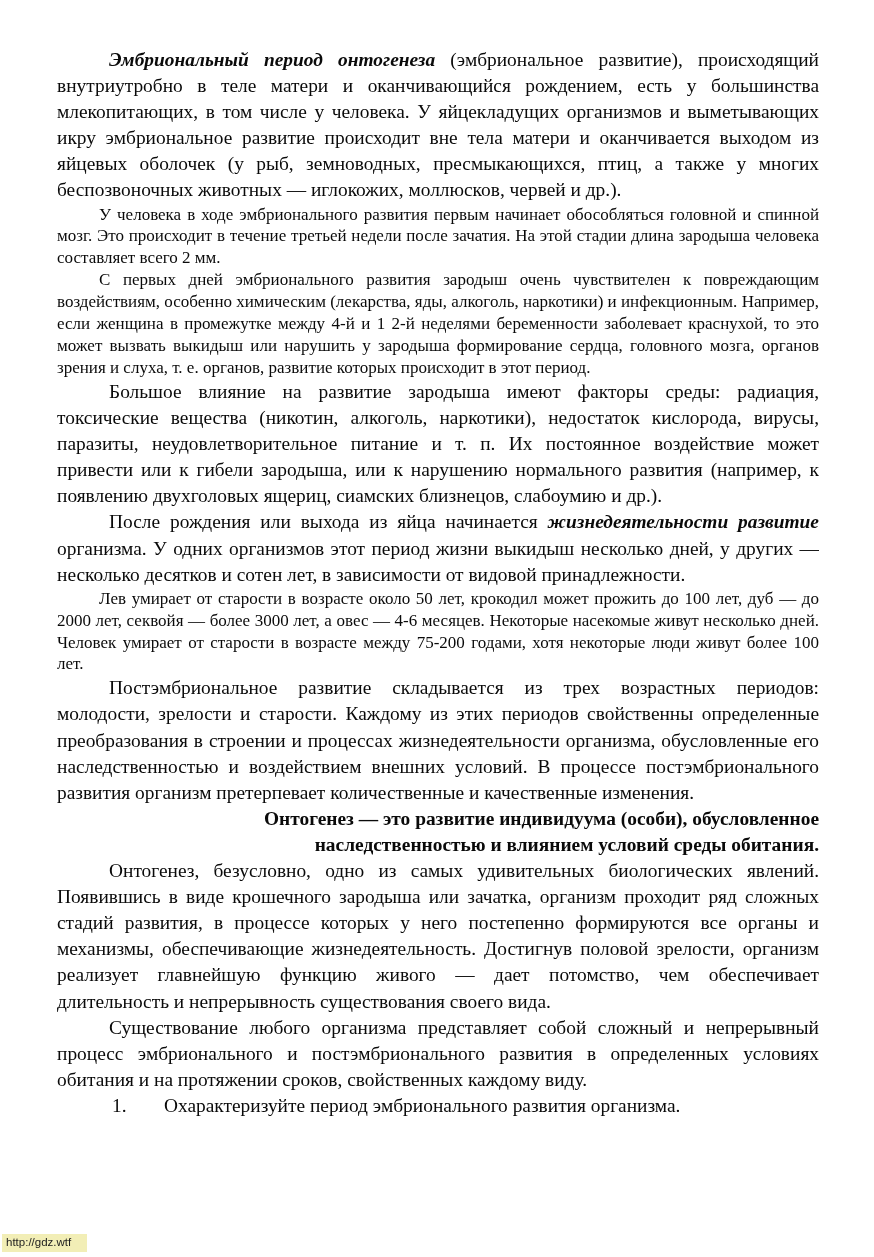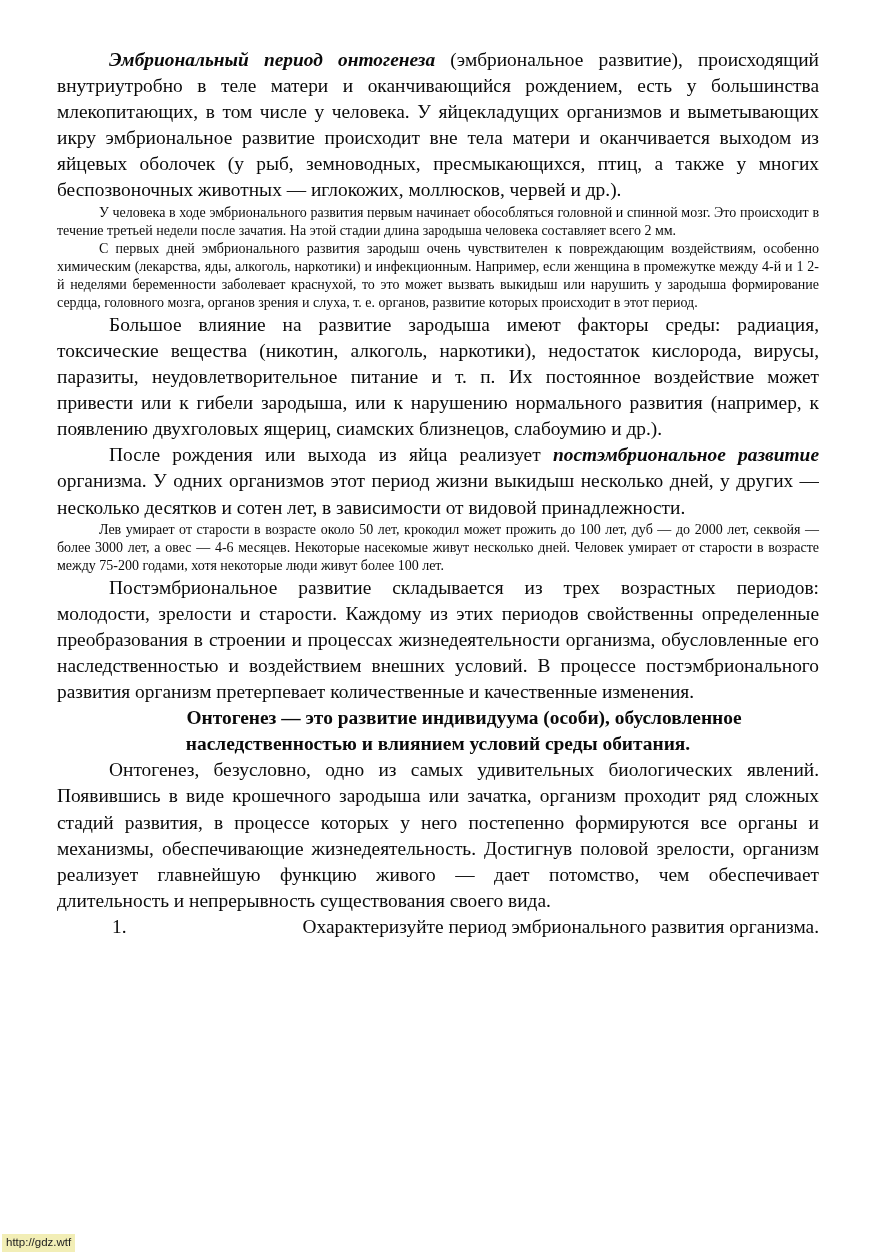--- a/index.html
+++ b/index.html
@@ -40,99 +40,99 @@
   
   .para {
     font-size: 19.4px;
     line-height: 1.345;
     text-indent: 52px;
     margin-bottom: 0;
   }
 
   
   .para-small {
-    font-size: 14px;
+    font-size: 17px;
     line-height: 1.29;
     text-indent: 42px;
     margin-bottom: 0;
   }
 
   .bi {
     font-weight: bold;
     font-style: italic;
   }
   .it {
   }
 
   .para-bold {
     font-size: 19.4px;
     line-height: 1.345;
     text-indent: 52px;
     font-weight: bold;
-    text-align: center;
+    text-align: right;
   }
 
   .numbered {
     font-size: 19.4px;
     line-height: 1.345;
     text-align: left;
     display: flex;
     text-indent: 0;
   }
   .numbered .num {
     display: inline-block;
     width: 52px;
     flex: 0 0 auto;
     padding-left: 55px;
     box-sizing: content-box;
   }
   .numbered .ntext {
     flex: 1 1 auto;
-    text-align: right;
   }
 
   .watermark {
     position: absolute;
     left: 2px;
     top: 1234px;
     background: #f2eeb6;
     color: #1c1c1c;
     font-family: "Liberation Sans", "DejaVu Sans", sans-serif;
     font-size: 11.5px;
     line-height: 15px;
-    padding: 1px 4px 2px 4px;
+    padding: 1px 16px 2px 4px;
     letter-spacing: 0px;
     white-space: nowrap;
   }
 </style>
 </head>
 <body>
 
 <div class="page">
   <div class="doc-body">
 
     <p class="para"><span class="bi">Эмбриональный период онтогенеза</span><span> (эмбриональное развитие), происходящий внутриутробно в теле матери и оканчивающийся рождением, есть у большинства млекопитающих, в том числе у человека. У яйцекладущих организмов и выметывающих икру эмбриональное развитие происходит вне тела матери и оканчивается выходом из яйцевых оболочек (у рыб, земноводных, пресмыкающихся, птиц, а также у многих беспозвоночных животных — иглокожих, моллюсков, червей и др.).</span></p>
 
 
     <p class="para-small"><span>У человека в ходе эмбрионального развития первым начинает обособляться головной и спинной мозг. Это происходит в течение третьей недели после зачатия. На этой стадии длина зародыша человека составляет всего 2 мм.</span></p>
 
     <p class="para-small"><span>С первых дней эмбрионального развития зародыш очень чувствителен к повреждающим воздействиям, особенно химическим (лекарства, яды, алкоголь, наркотики) и инфекционным. Например, если женщина в промежутке между 4-й и 1 2-й неделями беременности заболевает краснухой, то это может вызвать выкидыш или нарушить у зародыша формирование сердца, головного мозга, органов зрения и слуха, т. е. органов, развитие которых происходит в этот период.</span></p>
 
     <p class="para"><span>Большое влияние на развитие зародыша имеют факторы среды: радиация, токсические вещества (никотин, алкоголь, наркотики), недостаток кислорода, вирусы, паразиты, неудовлетворительное питание и т. п. Их постоянное воздействие может привести или к гибели зародыша, или к нарушению нормального развития (например, к появлению двухголовых ящериц, сиамских близнецов, слабоумию и др.).</span></p>
 
-    <p class="para"><span>После рождения или выхода из яйца реализует </span><span class="bi">постэмбриональное развитие</span><span> организма. У одних организмов этот период жизни выкидыш несколько дней, у других — несколько десятков и сотен лет, в зависимости от видовой принадлежности.</span></p>
+    <p class="para"><span>После рождения или выхода из яйца начинается </span><span class="bi">жизнедеятельности развитие</span><span> организма. У одних организмов этот период жизни выкидыш несколько дней, у других — несколько десятков и сотен лет, в зависимости от видовой принадлежности.</span></p>
 
     <p class="para-small"><span>Лев умирает от старости в возрасте около 50 лет, крокодил может прожить до 100 лет, дуб — до 2000 лет, секвойя — более 3000 лет, а овес — 4-6 месяцев. Некоторые насекомые живут несколько дней. Человек умирает от старости в возрасте между 75-200 годами, хотя некоторые люди живут более 100 лет.</span></p>
 
     <p class="para"><span>Постэмбриональное развитие складывается из трех возрастных периодов: </span><span class="it">молодости, зрелости</span><span> и </span><span class="it">старости.</span><span> Каждому из этих периодов свойственны определенные преобразования в строении и процессах жизнедеятельности организма, обусловленные его наследственностью и воздействием внешних условий. В процессе постэмбрионального развития организм претерпевает количественные и качественные изменения.</span></p>
 
     <p class="para-bold"><span>Онтогенез — это развитие индивидуума (особи), обусловленное наследственностью и влиянием условий среды обитания.</span></p>
 
     <p class="para"><span>Онтогенез, безусловно, одно из самых удивительных биологических явлений. Появившись в виде крошечного зародыша или зачатка, организм проходит ряд сложных стадий развития, в процессе которых у него постепенно формируются все органы и механизмы, обеспечивающие жизнедеятельность. Достигнув половой зрелости, организм реализует главнейшую функцию живого — дает потомство, чем обеспечивает длительность и непрерывность существования своего вида.</span></p>
 
+    <p class="para"><span>Существование любого организма представляет собой сложный и непрерывный процесс эмбрионального и постэмбрионального развития в определенных условиях обитания и на протяжении сроков, свойственных каждому виду.</span></p>
 
     <p class="numbered">
         <span class="num">1.</span>
         <span class="ntext">Охарактеризуйте период эмбрионального развития организма.</span>
       </p>
 
   </div>
 </div>
 
 <div class="watermark">http://gdz.wtf</div>

